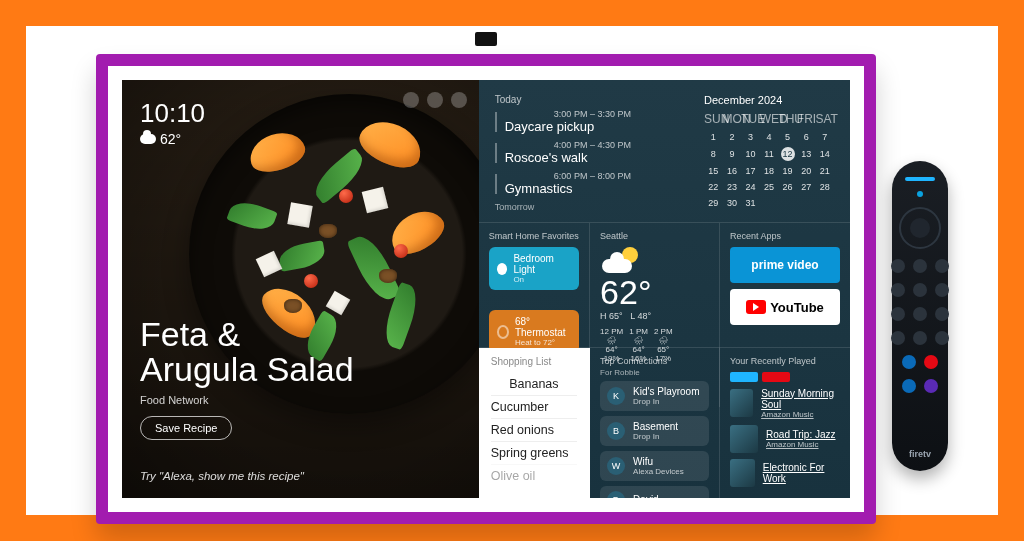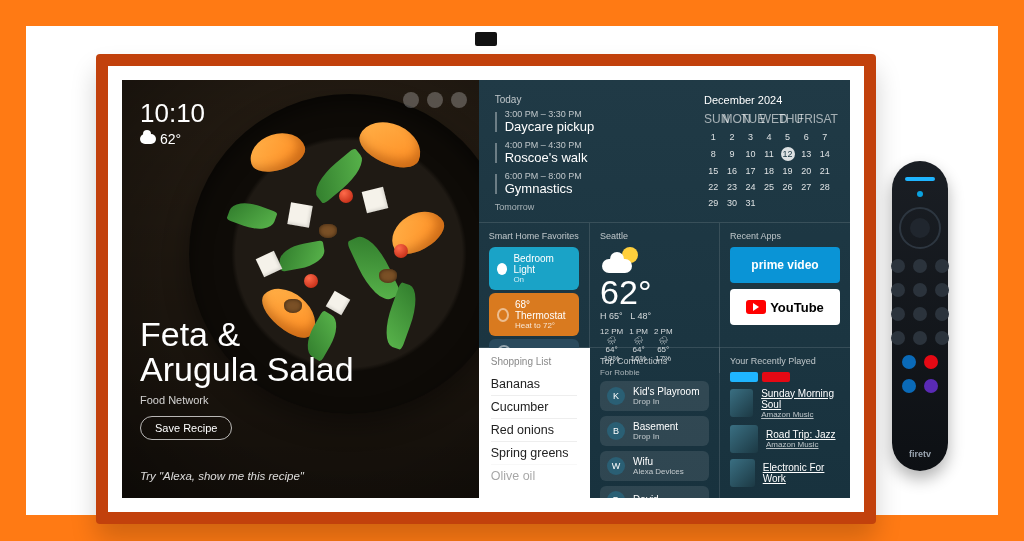--- a/index.html
+++ b/index.html
@@ -14,21 +14,21 @@
   .canvas {
     position: absolute;
     left: 26px; top: 26px; right: 26px; bottom: 26px;
     background: #fff;
   }
   .frame-shadow { position:absolute; left:70px; top:28px; width:780px; height:470px; border-radius:8px; box-shadow:0 16px 26px rgba(0,0,0,.18); }
   .frame {
     position: absolute;
     left: 70px; top: 28px;
     width: 780px; height: 470px;
-    background: #c2410c;
+    background: #a21caf;
     border-radius: 4px;
     padding: 12px;
   }
   .matte { background:#fff; width:100%; height:100%; padding:14px; }
   .screen {
     width: 100%; height: 100%;
     display: flex;
     position: relative;
     overflow: hidden;
   }
@@ -81,36 +81,36 @@
   }
   .hint{ position:absolute; left:18px; bottom:16px; font-size:11.5px; font-style:italic; opacity:.85;}
 
   
   .dash { flex:1; background:linear-gradient(180deg,#203a46 0%, #18323e 100%); display:grid; grid-template-rows: 34% 30% 36%; color:#fff; }
   .row1{ display:grid; grid-template-columns: 58% 42%; }
   .agenda{ padding:14px 14px 8px 16px; overflow:hidden;}
   .agenda .heading{font-size:10px; opacity:.7; margin-bottom:4px;}
   .ev{ margin-bottom:6px; position:relative; padding-left:10px;}
   .ev:before{content:""; position:absolute; left:0; top:3px; width:2px; height:20px; background:rgba(255,255,255,.35);}
-  .ev .t{ font-size:9px; opacity:.7;}
+  .ev .t{ font-size:9px; opacity:.7;text-align:center;}
   .ev .n{ font-size:13px; font-weight:500;}
   .sub{ font-size:9px; opacity:.6; margin-top:4px;}
 
   .cal{ padding:14px 16px 8px 10px; font-size:9px;}
   .cal .mo{ font-size:11px; margin-bottom:6px;}
   .cal table{ width:100%; border-collapse:collapse; table-layout:fixed;}
   .cal th{ font-weight:400; opacity:.6; font-size:12px; padding-bottom:3px;}
   .cal td{ text-align:center; padding:2px 0; height:16px; font-size:9px; opacity:.85;}
   .cal td.today span{ display:inline-block; width:14px; height:14px; line-height:14px; border-radius:50%; background:#fff; color:#163541;}
 
   .row2{ display:grid; grid-template-columns: 30% 35% 35%; border-top:1px solid rgba(255,255,255,.12); border-bottom:1px solid rgba(255,255,255,.12);}
   .tile{ padding:8px 10px; border-right:1px solid rgba(255,255,255,.12); position:relative;}
   .tile:last-child{border-right:none;}
   .tile h4{ font-size:9px; font-weight:400; opacity:.7; margin-bottom:6px;}
-  .sh{ display:flex; flex-direction:column; gap:3px;}
+  .sh{ display:flex; flex-direction:column; gap:20px;}
   .sh .dev{ background:#2a4a5d; border-radius:6px; padding:6px 8px; display:flex; align-items:center; gap:6px; font-size:10px;}
   .sh .dev.on{ background:#1aa3c7;}
   .sh .dev.therm{ background:#d97a1f;}
   .sh .bulb{ width:12px; height:12px; border-radius:50%; background:#fff;}
   .sh .gauge{ width:14px; height:14px; border-radius:50%; border:2px solid rgba(255,255,255,.5); position:relative;}
   .sh small{display:block; font-size:8px; opacity:.8;}
 
   .weather .big{ font-size:34px; font-weight:300; line-height:1; margin-top:2px;}
   .weather .hl{ font-size:9px; opacity:.8; margin-top:2px;}
   .weather .hours{ display:flex; gap:6px; margin-top:6px;}
@@ -125,21 +125,21 @@
   .pv{ background:#0a94d6; color:#fff; font-size:12px;}
   .yt{ background:#fff; color:#000; font-size:13px; gap:4px;}
   .yt .play{ width:20px; height:14px; background:#ff0000; border-radius:3px; position:relative;}
   .yt .play:before{ content:""; position:absolute; left:7px; top:3px; border-left:6px solid #fff; border-top:4px solid transparent; border-bottom:4px solid transparent;}
 
   .row3{ display:grid; grid-template-columns: 30% 35% 35%;}
   .shop{ background:#fff; color:#222; padding:8px 12px;}
   .shop h4{ font-size:10px; color:#555; font-weight:500; margin-bottom:6px;}
   .shop ul{ list-style:none;}
   .shop li{ font-size:12.5px; padding:4px 0; border-top:1px solid #eee;}
-  .shop li:first-child{border-top:none;}
+  .shop li:first-child{border-top:none;text-align:center;}
   .shop li.fade{ opacity:.4;}
 
   .conns .item{ background:rgba(255,255,255,.10); border-radius:6px; padding:5px 7px; display:flex; align-items:center; gap:8px; margin-bottom:5px; font-size:10px;}
   .conns .av{ width:18px; height:18px; border-radius:50%; background:#2a5f74; font-size:9px; display:flex; align-items:center; justify-content:center;}
   .conns small{ display:block; font-size:8px; opacity:.7;}
 
   .recent .track{ display:flex; gap:8px; align-items:center; margin-bottom:6px;text-decoration:underline;}
   .recent .art{ width:28px; height:28px; border-radius:3px; background:linear-gradient(135deg,#3a6f82,#1c3944);}
   .recent .meta .t{ font-size:10px;}
   .recent .meta .a{ font-size:8px; opacity:.7;}

